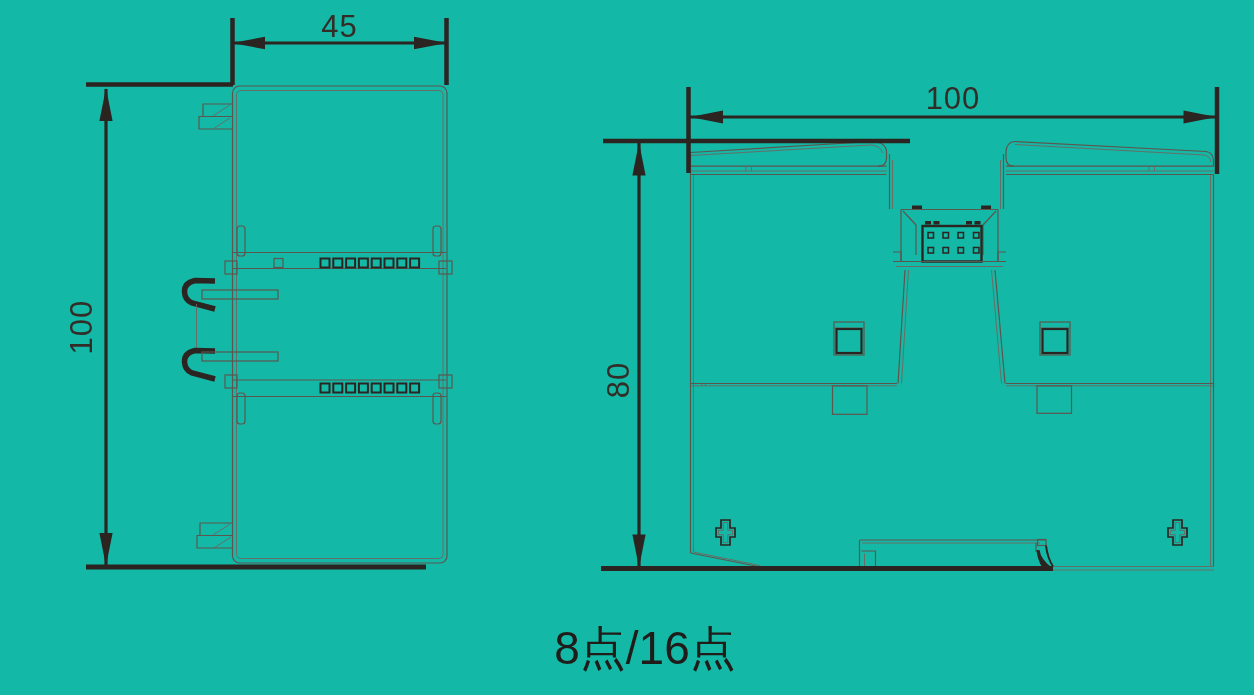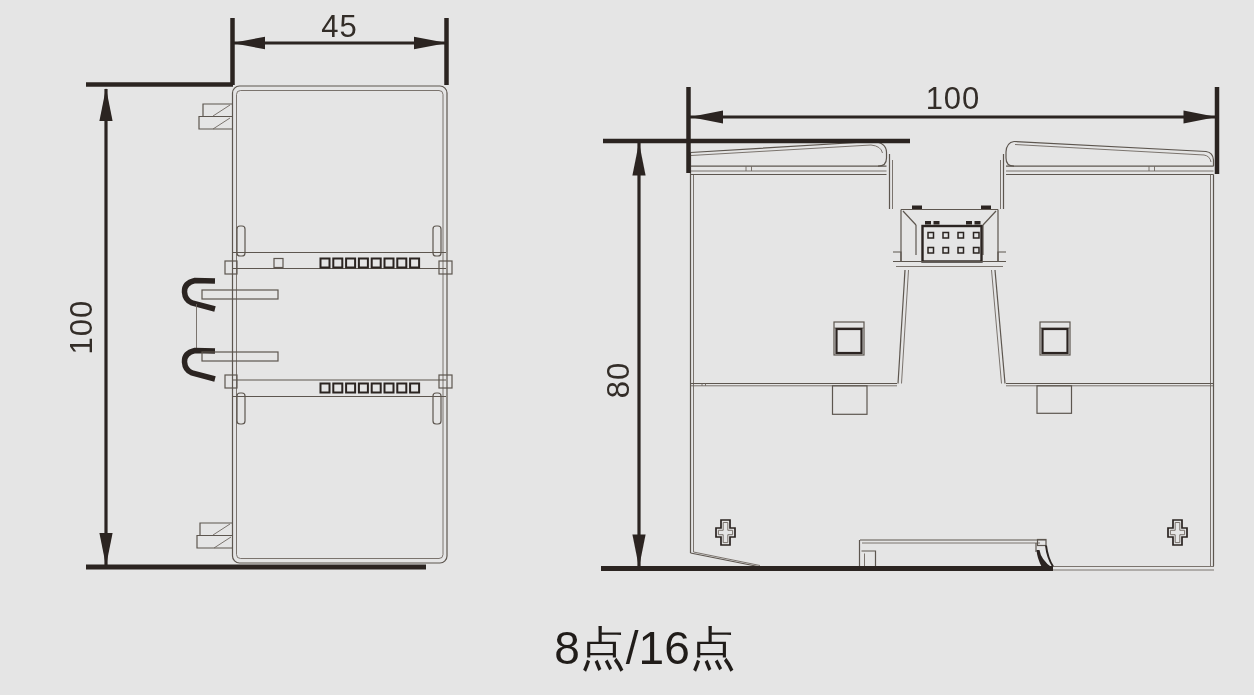--- a/index.html
+++ b/index.html
@@ -1,18 +1,18 @@
 <!DOCTYPE html>
 <html><head>
 <meta charset="utf-8">
 <style>
   html,body{margin:0;padding:0;}
   .canvas{
     width:1254px;height:695px;
-    background:#e5e5e5;
+    background:#14b8a6;
     position:relative;
     font-family:"Liberation Sans","DejaVu Sans",sans-serif;
     overflow:hidden;
   }
   svg{display:block;}
   text{fill:#332d28;}
   .dim-text{font-size:31px;letter-spacing:1px;}
   .caption-text{font-size:46px;fill:#201c19;}
   .thin{stroke:#5d564f;stroke-width:1.2;fill:none;}
   .thin-lt{stroke:#6e6760;stroke-width:0.9;fill:none;}

